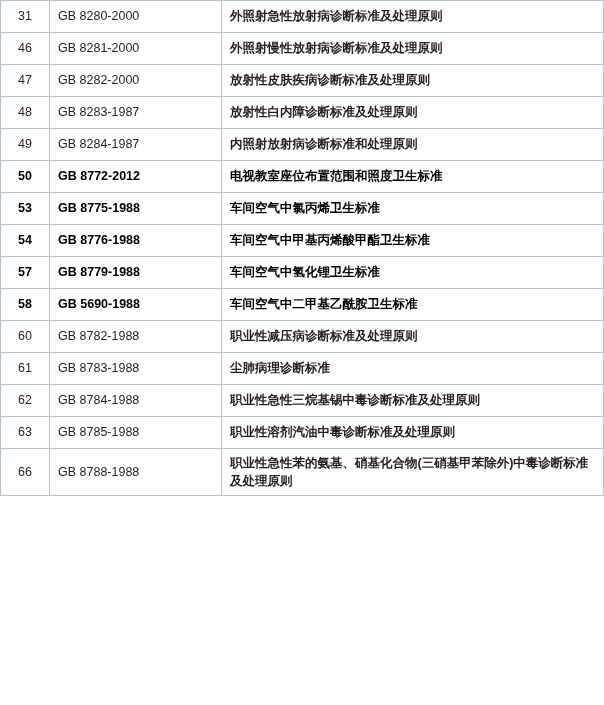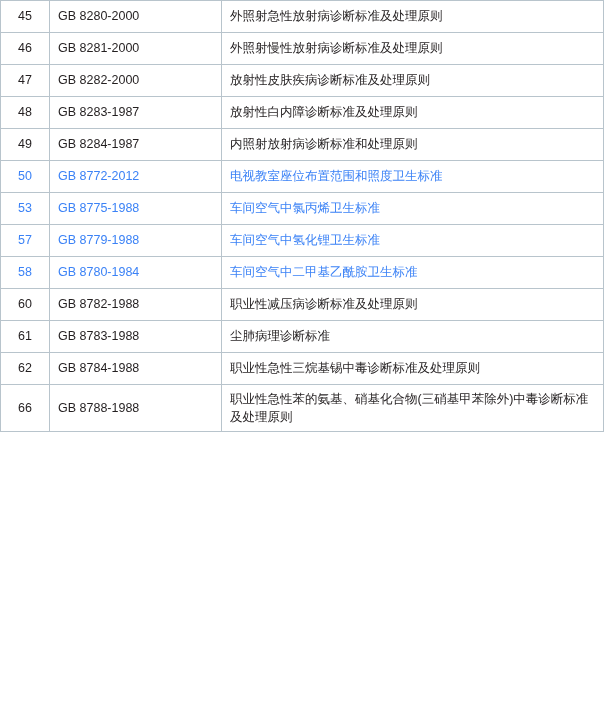--- a/index.html
+++ b/index.html
@@ -30,44 +30,45 @@
     width: 32px;
     text-align: center;
     padding: 0;
   }
   td.col-code {
     width: 155px;
     padding-left: 10px;
   }
   td.col-title {
     padding-left: 10px;
+    font-weight: bold;
   }
   tr.row-normal td {
     height: 31px;
   }
   tr.row-tall td {
     height: 46px;
   }
   tr.row-highlight td {
-    color: #3b82f6;
-    font-weight: normal;
+    color: #000000;
+    font-weight: bold;
   }
   td.title-wrap {
     line-height: 1.5;
     padding-top: 3px;
     padding-bottom: 3px;
   }
 </style>
 </head>
 <body>
 
 <table class="std-table">
   <tbody>
       <tr class="row-normal">
-        <td class="col-num">45</td>
+        <td class="col-num">31</td>
         <td class="col-code">GB 8280-2000</td>
         <td class="col-title">外照射急性放射病诊断标准及处理原则</td>
       </tr>
       <tr class="row-normal">
         <td class="col-num">46</td>
         <td class="col-code">GB 8281-2000</td>
         <td class="col-title">外照射慢性放射病诊断标准及处理原则</td>
       </tr>
       <tr class="row-normal">
         <td class="col-num">47</td>
@@ -88,43 +89,53 @@
         <td class="col-num">50</td>
         <td class="col-code">GB 8772-2012</td>
         <td class="col-title">电视教室座位布置范围和照度卫生标准</td>
       </tr>
       <tr class="row-normal row-highlight">
         <td class="col-num">53</td>
         <td class="col-code">GB 8775-1988</td>
         <td class="col-title">车间空气中氯丙烯卫生标准</td>
       </tr>
       <tr class="row-normal row-highlight">
+        <td class="col-num">54</td>
+        <td class="col-code">GB 8776-1988</td>
+        <td class="col-title">车间空气中甲基丙烯酸甲酯卫生标准</td>
+      </tr>
+      <tr class="row-normal row-highlight">
         <td class="col-num">57</td>
         <td class="col-code">GB 8779-1988</td>
         <td class="col-title">车间空气中氢化锂卫生标准</td>
       </tr>
       <tr class="row-normal row-highlight">
         <td class="col-num">58</td>
-        <td class="col-code">GB 8780-1984</td>
+        <td class="col-code">GB 5690-1988</td>
         <td class="col-title">车间空气中二甲基乙酰胺卫生标准</td>
       </tr>
       <tr class="row-normal">
         <td class="col-num">60</td>
         <td class="col-code">GB 8782-1988</td>
         <td class="col-title">职业性减压病诊断标准及处理原则</td>
       </tr>
       <tr class="row-normal">
         <td class="col-num">61</td>
         <td class="col-code">GB 8783-1988</td>
         <td class="col-title">尘肺病理诊断标准</td>
       </tr>
       <tr class="row-normal">
         <td class="col-num">62</td>
         <td class="col-code">GB 8784-1988</td>
         <td class="col-title">职业性急性三烷基锡中毒诊断标准及处理原则</td>
       </tr>
+      <tr class="row-normal">
+        <td class="col-num">63</td>
+        <td class="col-code">GB 8785-1988</td>
+        <td class="col-title">职业性溶剂汽油中毒诊断标准及处理原则</td>
+      </tr>
       <tr class="row-tall">
         <td class="col-num">66</td>
         <td class="col-code">GB 8788-1988</td>
         <td class="col-title title-wrap">职业性急性苯的氨基、硝基化合物(三硝基甲苯除外)中毒诊断标准及处理原则</td>
       </tr>
     </tbody>
 </table>
 
 </body></html>

